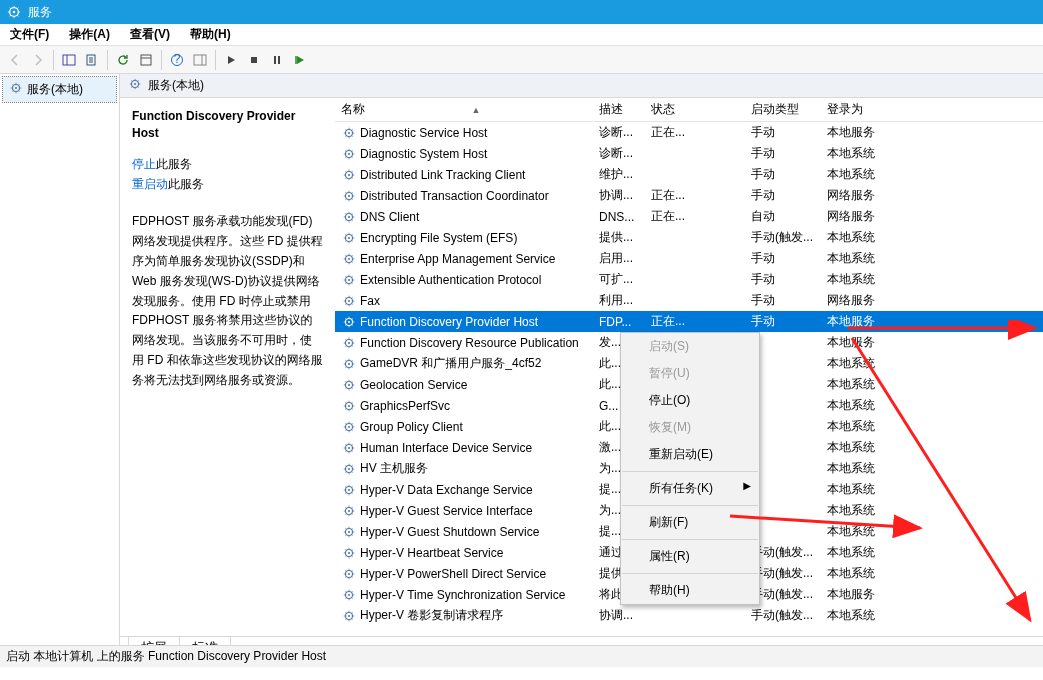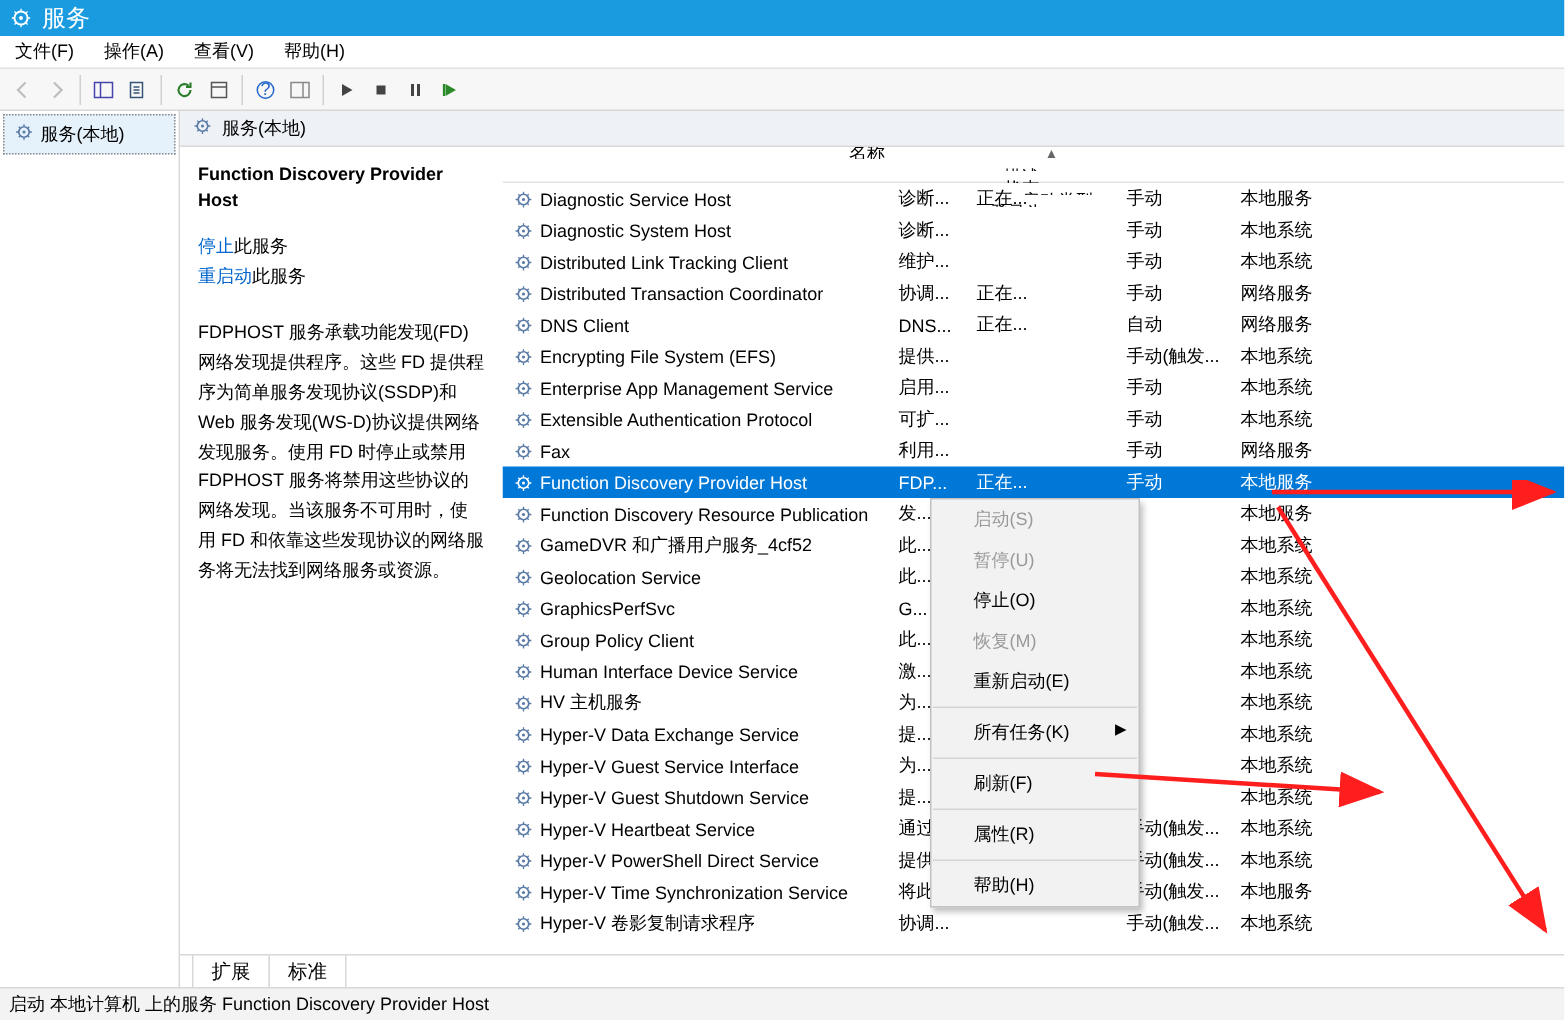--- a/index.html
+++ b/index.html
@@ -1,23 +1,23 @@
 <!DOCTYPE html>
 <html><head>
 <meta charset="utf-8">
 <style>
 * { margin: 0; padding: 0; box-sizing: border-box; font-family: 'Microsoft YaHei', 'Segoe UI', Tahoma, sans-serif; font-size: 12px; }
 html, body { width: 1043px; height: 680px; background: #fff; overflow: hidden; position: relative; }
 
 .titlebar { height: 24px; background: #1a9be0; color: #fff; display: flex; align-items: center; padding-left: 6px; }
 .titlebar .icon { width: 16px; height: 16px; margin-right: 6px; display:flex;align-items:center;justify-content:center; }
-.titlebar .title { font-size: 16px; }
+.titlebar .title { font-size: 12px; }
 
 .menubar { height: 22px; background: #fff; display: flex; align-items: center; border-bottom: 1px solid #e0e0e0; }
-.menubar .menu { padding: 3px 10px; cursor: default; }
+.menubar .menu { padding: 3px 10px; cursor: default; font-weight: bold; }
 
 .toolbar { height: 28px; background: #f7f7f7; border-bottom: 1px solid #d8d8d8; display: flex; align-items: center; padding: 0 4px; gap: 1px; }
 .toolbar .tbtn { width: 22px; height: 22px; display:flex; align-items:center; justify-content:center; border:1px solid transparent; }
 .toolbar .sep { width:1px; height:20px; background:#d0d0d0; margin:0 3px; }
 .tbtn.disabled { opacity: 0.35; }
 
 .workarea { position:absolute; top:74px; left:0; right:0; bottom:22px; display:flex; }
 
 .tree-pane { width: 120px; border-right:1px solid #d8d8d8; background:#fff; }
 .tree-item { display:flex; align-items:center; padding:4px 6px; gap:4px; background:#e5f1fb; border:1px dotted #888; margin:2px;}
@@ -28,39 +28,39 @@
 .content-row { flex:1; display:flex; overflow:hidden; }
 
 .explain { width: 215px; padding:10px 12px; }
 .explain h3 { font-weight:bold; font-size:12px; margin-bottom:12px; line-height:1.4;}
 .explain .actions { margin-bottom:18px; line-height:1.7;}
 .explain .link { color:#0066cc; cursor:pointer; }
 .explain .desc-label { margin-bottom:2px; }
 .explain .desc { line-height:1.65; }
 
 .grid { flex:1; position:relative; overflow:auto;}
-.grid-header { display:flex; height:24px; align-items:center; position:sticky; top:0; background:#fff; border-bottom:1px solid #e4e4e4;flex-direction:column;}
+.grid-header { display:flex; height:24px; align-items:center; position:sticky; top:0; background:#fff; border-bottom:1px solid #e4e4e4;}
 .col { padding:4px 6px; text-align:left; white-space:nowrap; overflow:hidden; }
 .col-name { width: 258px; display:flex; align-items:center;}
 .col-desc { width: 52px; }
 .col-status { width: 52px; }
 .col-start { width: 76px; margin-left: 48px; }
 .col-logon { width: 70px; }
 .grid-header .col { cursor:default; }
 .sort-arrow { flex:1; text-align:center; font-size:9px; color:#666;}
 
 .row { display:flex; height:21px; align-items:center; }
 .row.selected { background:#0078d7; color:#fff; }
 .row .gicon { width:16px; height:16px; margin: 0 3px 0 0; flex:none; display:flex;align-items:center;justify-content:center;}
 
 .tabs-strip { height:22px; border-top:1px solid #d8d8d8; display:flex; align-items:flex-end; padding-left:8px; background:#fff;}
 .tab { padding:2px 12px; border:1px solid #d8d8d8; border-bottom:none; margin-right:-1px; font-size:13px; background:#fff; cursor:default; position:relative; top:1px;}
 .tab.active { background:#fff; }
 
-.statusbar { position:absolute; left:0; right:0; bottom:0; height:22px; background:#f3f3f3; border-top:1px solid #d8d8d8; display:flex; align-items:center; padding-left:6px; font-size:11px;}
+.statusbar { position:absolute; left:0; right:0; bottom:13px; height:22px; background:#f3f3f3; border-top:1px solid #d8d8d8; display:flex; align-items:center; padding-left:6px; font-size:11px;}
 
 .context-menu { position:absolute; background:#f2f2f2; border:1px solid #c2c2c2; box-shadow:2px 3px 4px rgba(0,0,0,.25); padding:0; z-index:50; width:140px;}
 .ctx-item { padding:5px 20px 5px 28px; cursor:default; position:relative;}
 .ctx-item.disabled { color:#9a9a9a; }
 .ctx-sep { height:1px; background:#d4d4d4; margin:3px 1px; }
 .ctx-arrow { position:absolute; right:8px; top:5px; font-size:10px; }
 
 svg.gear { width:14px; height:14px; }
 .arrow-red { position:absolute; pointer-events:none; z-index:60;}
 </style>

